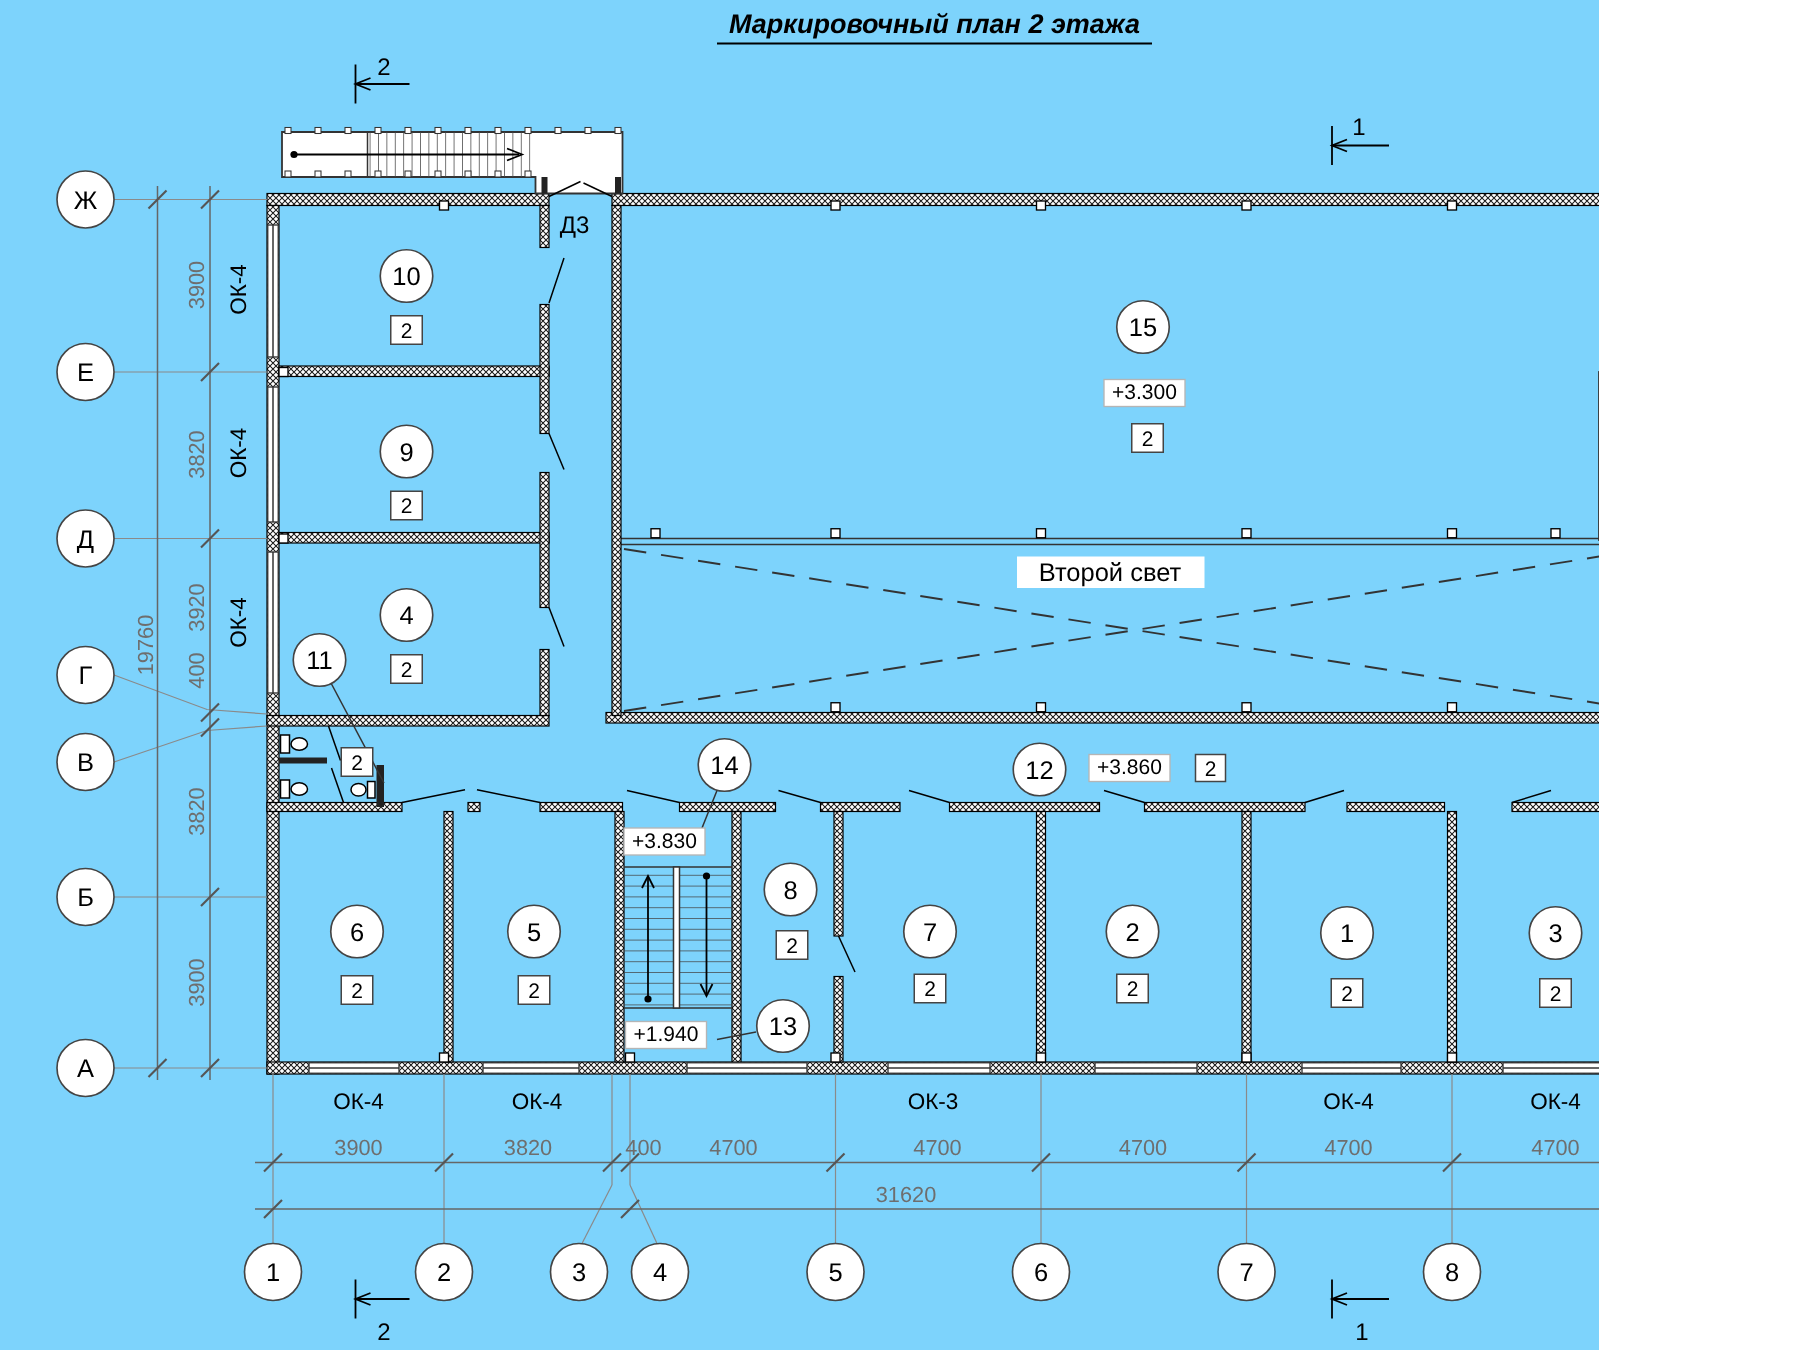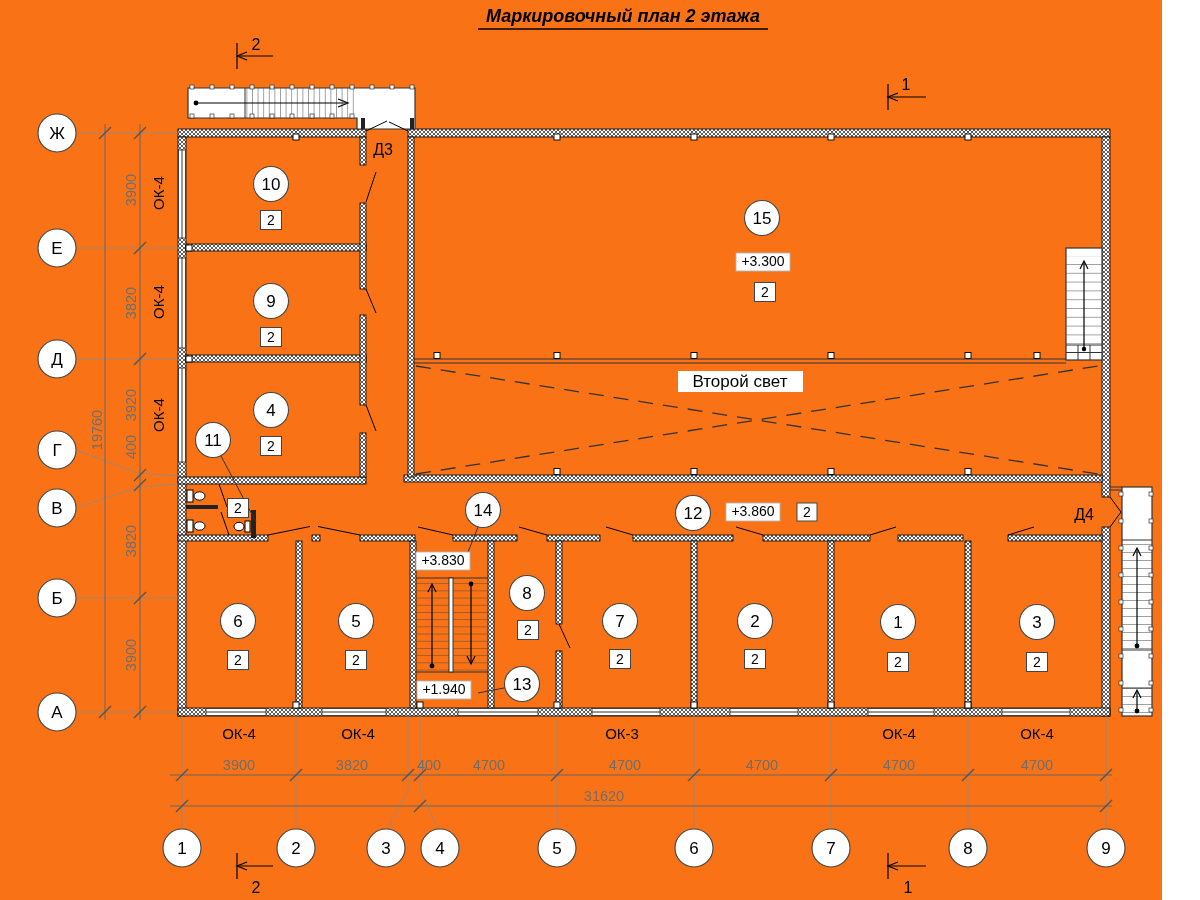--- a/index.html
+++ b/index.html
@@ -1,16 +1,16 @@
 <!DOCTYPE html>
 <html><head>
 <meta charset="utf-8">
 <style>
   html,body{margin:0;padding:0;background:#fff;}
-  .canvas{position:relative;width:1162px;height:900px;background:#f97316;overflow:hidden;}
+  .canvas{position:relative;width:1066px;height:900px;background:#7dd3fc;overflow:hidden;}
   svg text{font-family:"Liberation Sans",sans-serif;fill:#000;}
   .mid{text-anchor:middle;}
   .title{font-size:18px;font-weight:bold;font-style:italic;}
   .room{font-size:17px;}
   .cat{font-size:14px;}
   .axis{font-size:17px;}
   .dimt{font-size:14.5px;fill:#6e6e6e;}
   .win{font-size:15px;}
   .elev{font-size:14px;}
   .slt{font-size:17px;}

